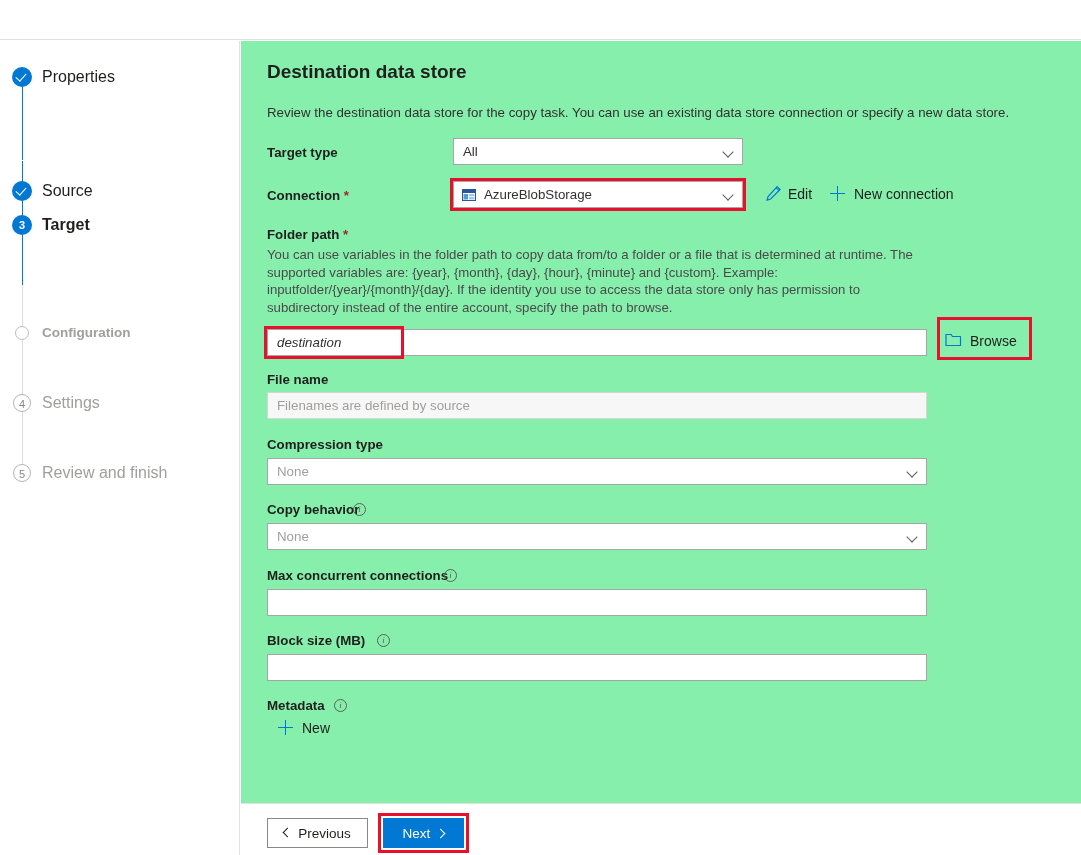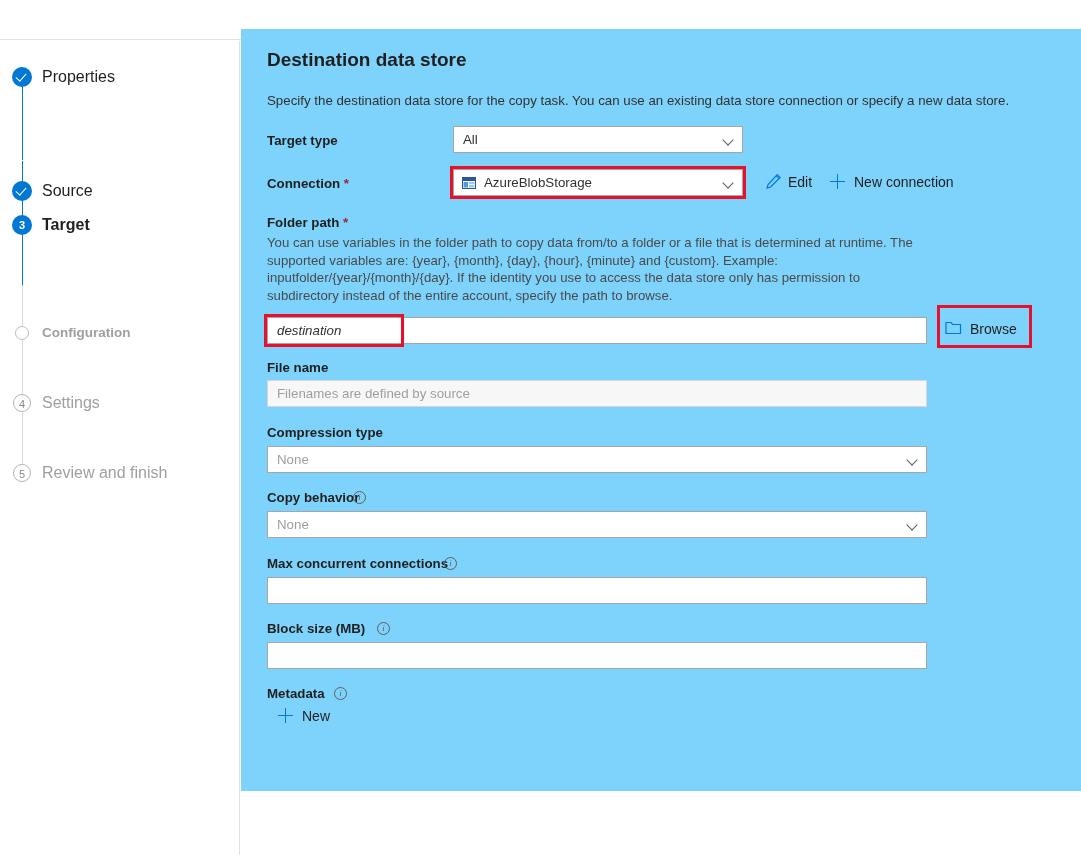--- a/index.html
+++ b/index.html
@@ -61,22 +61,22 @@
   .step .slabel.small { font-size: 13.5px; font-weight: 600; }
   .step .slabel.bold { font-weight: bold; }
   .step .slabel.muted { color: #a19f9d; }
   .connector {
     position: absolute; left: 21.5px; width: 1.5px; background: #0078d4;
   }
   .connector.grey { background: #dcdcdc; width: 1px; left: 22px; }
 
   
   .main {
-    position: absolute; left: 241px; top: 29px; width: 840px; height: 762px;
-    background: #7dd3fc;
+    position: absolute; left: 241px; top: 41px; width: 840px; height: 762px;
+    background: #86efac;
   }
   .page-title {
     position: absolute; left: 26px; top: 20px;
     font-size: 19px; font-weight: bold; color: #201f1e;
   }
   .page-desc {
     position: absolute; left: 26px; top: 63px; width: 800px;
     font-size: 13.3px; color: #323130; line-height: 18px;
   }
 
@@ -201,21 +201,21 @@
 
     <div class="step" style="top:419px;">
       <div class="bullet numbered" style="width:18px;height:18px;left:13px;top:4px;">5</div>
       <div class="slabel muted">Review and finish</div>
     </div>
   </div>
 
   <div class="main">
 
     <div class="page-title">Destination data store</div>
-    <div class="page-desc">Specify the destination data store for the copy task. You can use an existing data store connection or specify a new data store.</div>
+    <div class="page-desc">Review the destination data store for the copy task. You can use an existing data store connection or specify a new data store.</div>
 
     <div class="fieldlabel" style="left:26px; top:104px;">Target type</div>
     <div class="ctl" style="left:212px; top:97px; width:290px;">
       <span class="val">All</span>
       <span class="chev"></span>
     </div>
 
     <div class="fieldlabel" style="left:26px; top:147px;">
       <span>Connection</span>
       <span class="req">*</span>
@@ -294,14 +294,19 @@
     <div class="ctl" style="left:26px; top:613px; width:660px;">
       <span class="val"></span>
     </div>
 
     <div class="fieldlabel" style="left:26px; top:657px;">Metadata</div>
     <div class="infoicon" style="left:93px; top:658px;">i</div>
     <span class="plus" style="left:37px; top:679px;"></span>
     <div class="linkbtn" style="left:61px; top:677px;">New</div>
   </div>
 
+  <div class="footer">
+    <div class="btn secondary arrow-l" style="left:26px; top:14px; width:101px;">Previous</div>
+    <div class="btn primary arrow-r" style="left:142px; top:14px; width:81px;">Next</div>
+    <div class="hl" style="left:137px; top:9px; width:91px; height:40px;"></div>
+  </div>
 
 </div>
 
 </body></html>

